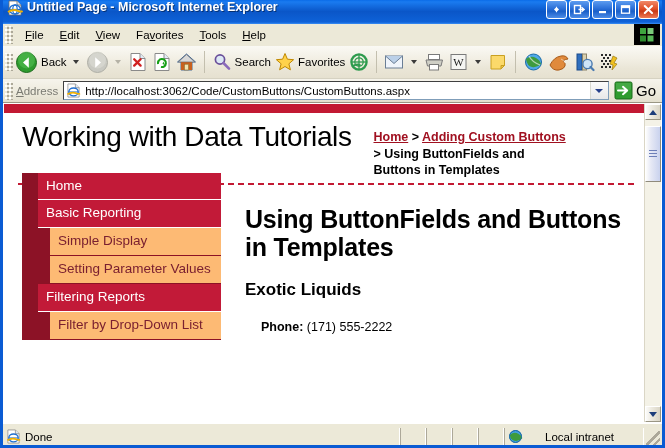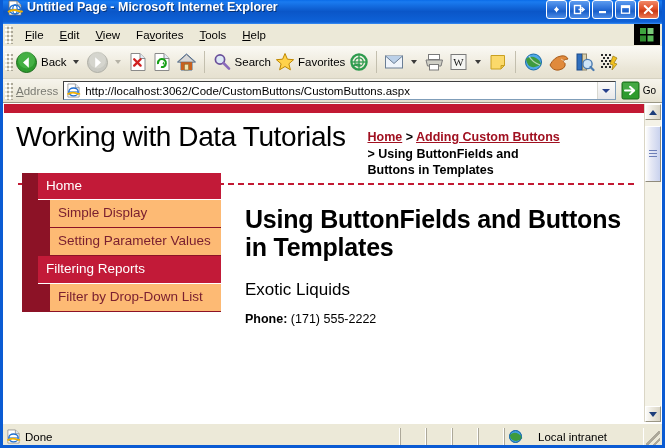--- a/index.html
+++ b/index.html
@@ -182,21 +182,21 @@
     display: flex; align-items: center; justify-content: center;
     background: linear-gradient(to bottom,#FBFBFB,#E8E8E8);
     border-left: 1px solid #D8D8D0;
   }
   .addr-drop .caret { border-top-color: #27408B; border-left-width:4px; border-right-width:4px; border-top-width:4.5px; }
   .go-btn {
     display: flex; align-items: center; gap: 3px;
     padding: 0 4px 0 5px;
     flex: 0 0 auto;
   }
-  .go-btn .lbl { font-size: 10px; color: #000; }
+  .go-btn .lbl { font-size: 15px; color: #000; }
 
   
   .viewport {
     flex: 1 1 auto;
     position: relative;
     background: #ffffff;
     border: 1px solid #ffffff;
     overflow: hidden;
     display: flex;
   }
@@ -211,21 +211,21 @@
     background: #C21933;
     width: 100%;
   }
   .page-inner {
     position: relative;
     padding: 0;
   }
   .hdr-row {
     display: flex;
     align-items: flex-start;
-    padding: 6px 0 0 0;
+    padding: 6px 0 0 6px;
   }
   .site-title {
     font-size: 28px;
     color: #000000;
     font-weight: normal;
     padding-left: 12px;
     letter-spacing: -0.4px;
     white-space: nowrap;
     flex: 0 0 auto;
     line-height: 1.3;
@@ -302,28 +302,28 @@
   .h1 {
     font-size: 25px;
     font-weight: bold;
     color: #000000;
     line-height: 1.14;
     margin: 0 0 18px 0;
     letter-spacing: -0.2px;
   }
   .h2 {
     font-size: 17px;
-    font-weight: normal;
+    font-weight: bold;
     color: #000000;
-    margin: 0 0 12px 0;
+    margin: 0 0 20px 0;
   }
   .field {
     font-size: 12.5px;
     color: #000000;
-    margin: 0 0 11px 0;
+    margin: 0 0 11px 16px;
   }
   .field b { font-weight: bold; }
   .pager { font-size: 12.5px; color: #000000; }
   .pager span.cur { color: #000000; }
   .pager a {
     color: #0000EE;
     text-decoration: underline;
     margin-left: 1px;
   }
 
@@ -388,21 +388,21 @@
     border-left: 1px solid #ACA899;
     border-right: 1px solid #ffffff;
     box-sizing: border-box;
     padding: 0 3px;
     font-size: 11.5px;
     color: #000000;
     white-space: nowrap;
   }
   .sb-pane.first { border-left: none; flex: 1 1 auto; gap:4px; }
   .sb-pane.blank { width: 26px; }
-  .sb-pane.zone { width: 140px; gap: 15px; }
+  .sb-pane.zone { width: 140px; gap: 22px; }
   .sb-resize {
     width: 14px; height: 14px;
     margin-left: 2px; margin-right: 2px;
     flex: 0 0 auto;
     background-image:
        linear-gradient(135deg, transparent 45%, #ACA899 45%, #ACA899 58%, transparent 58%),
        linear-gradient(135deg, transparent 72%, #ACA899 72%, #ACA899 85%, transparent 85%);
   }
 </style>
 </head>
@@ -651,20 +651,24 @@
             <div class="crumbs"><a href="#">Home</a><span> &gt; </span><a href="#">Adding Custom Buttons</a><span> &gt; </span><span>Using ButtonFields and Buttons in Templates</span></div>
           </div>
           <hr class="hr-dash">
           <div class="body-row">
 
             <div class="sidemenu">
               <div class="m-item lvl1">
                 <span class="stripe"></span>
                 <span class="cell">Home</span>
               </div>
+              <div class="m-item lvl1">
+                <span class="stripe"></span>
+                <span class="cell">Basic Reporting</span>
+              </div>
               <div class="m-item lvl2">
                 <span class="stripe"></span>
                 <span class="cell">Simple Display</span>
               </div>
               <div class="m-item lvl2">
                 <span class="stripe"></span>
               </div>
               <div class="m-item lvl2">
                 <span class="stripe"></span>
                 <span class="cell">Setting Parameter Values</span>

